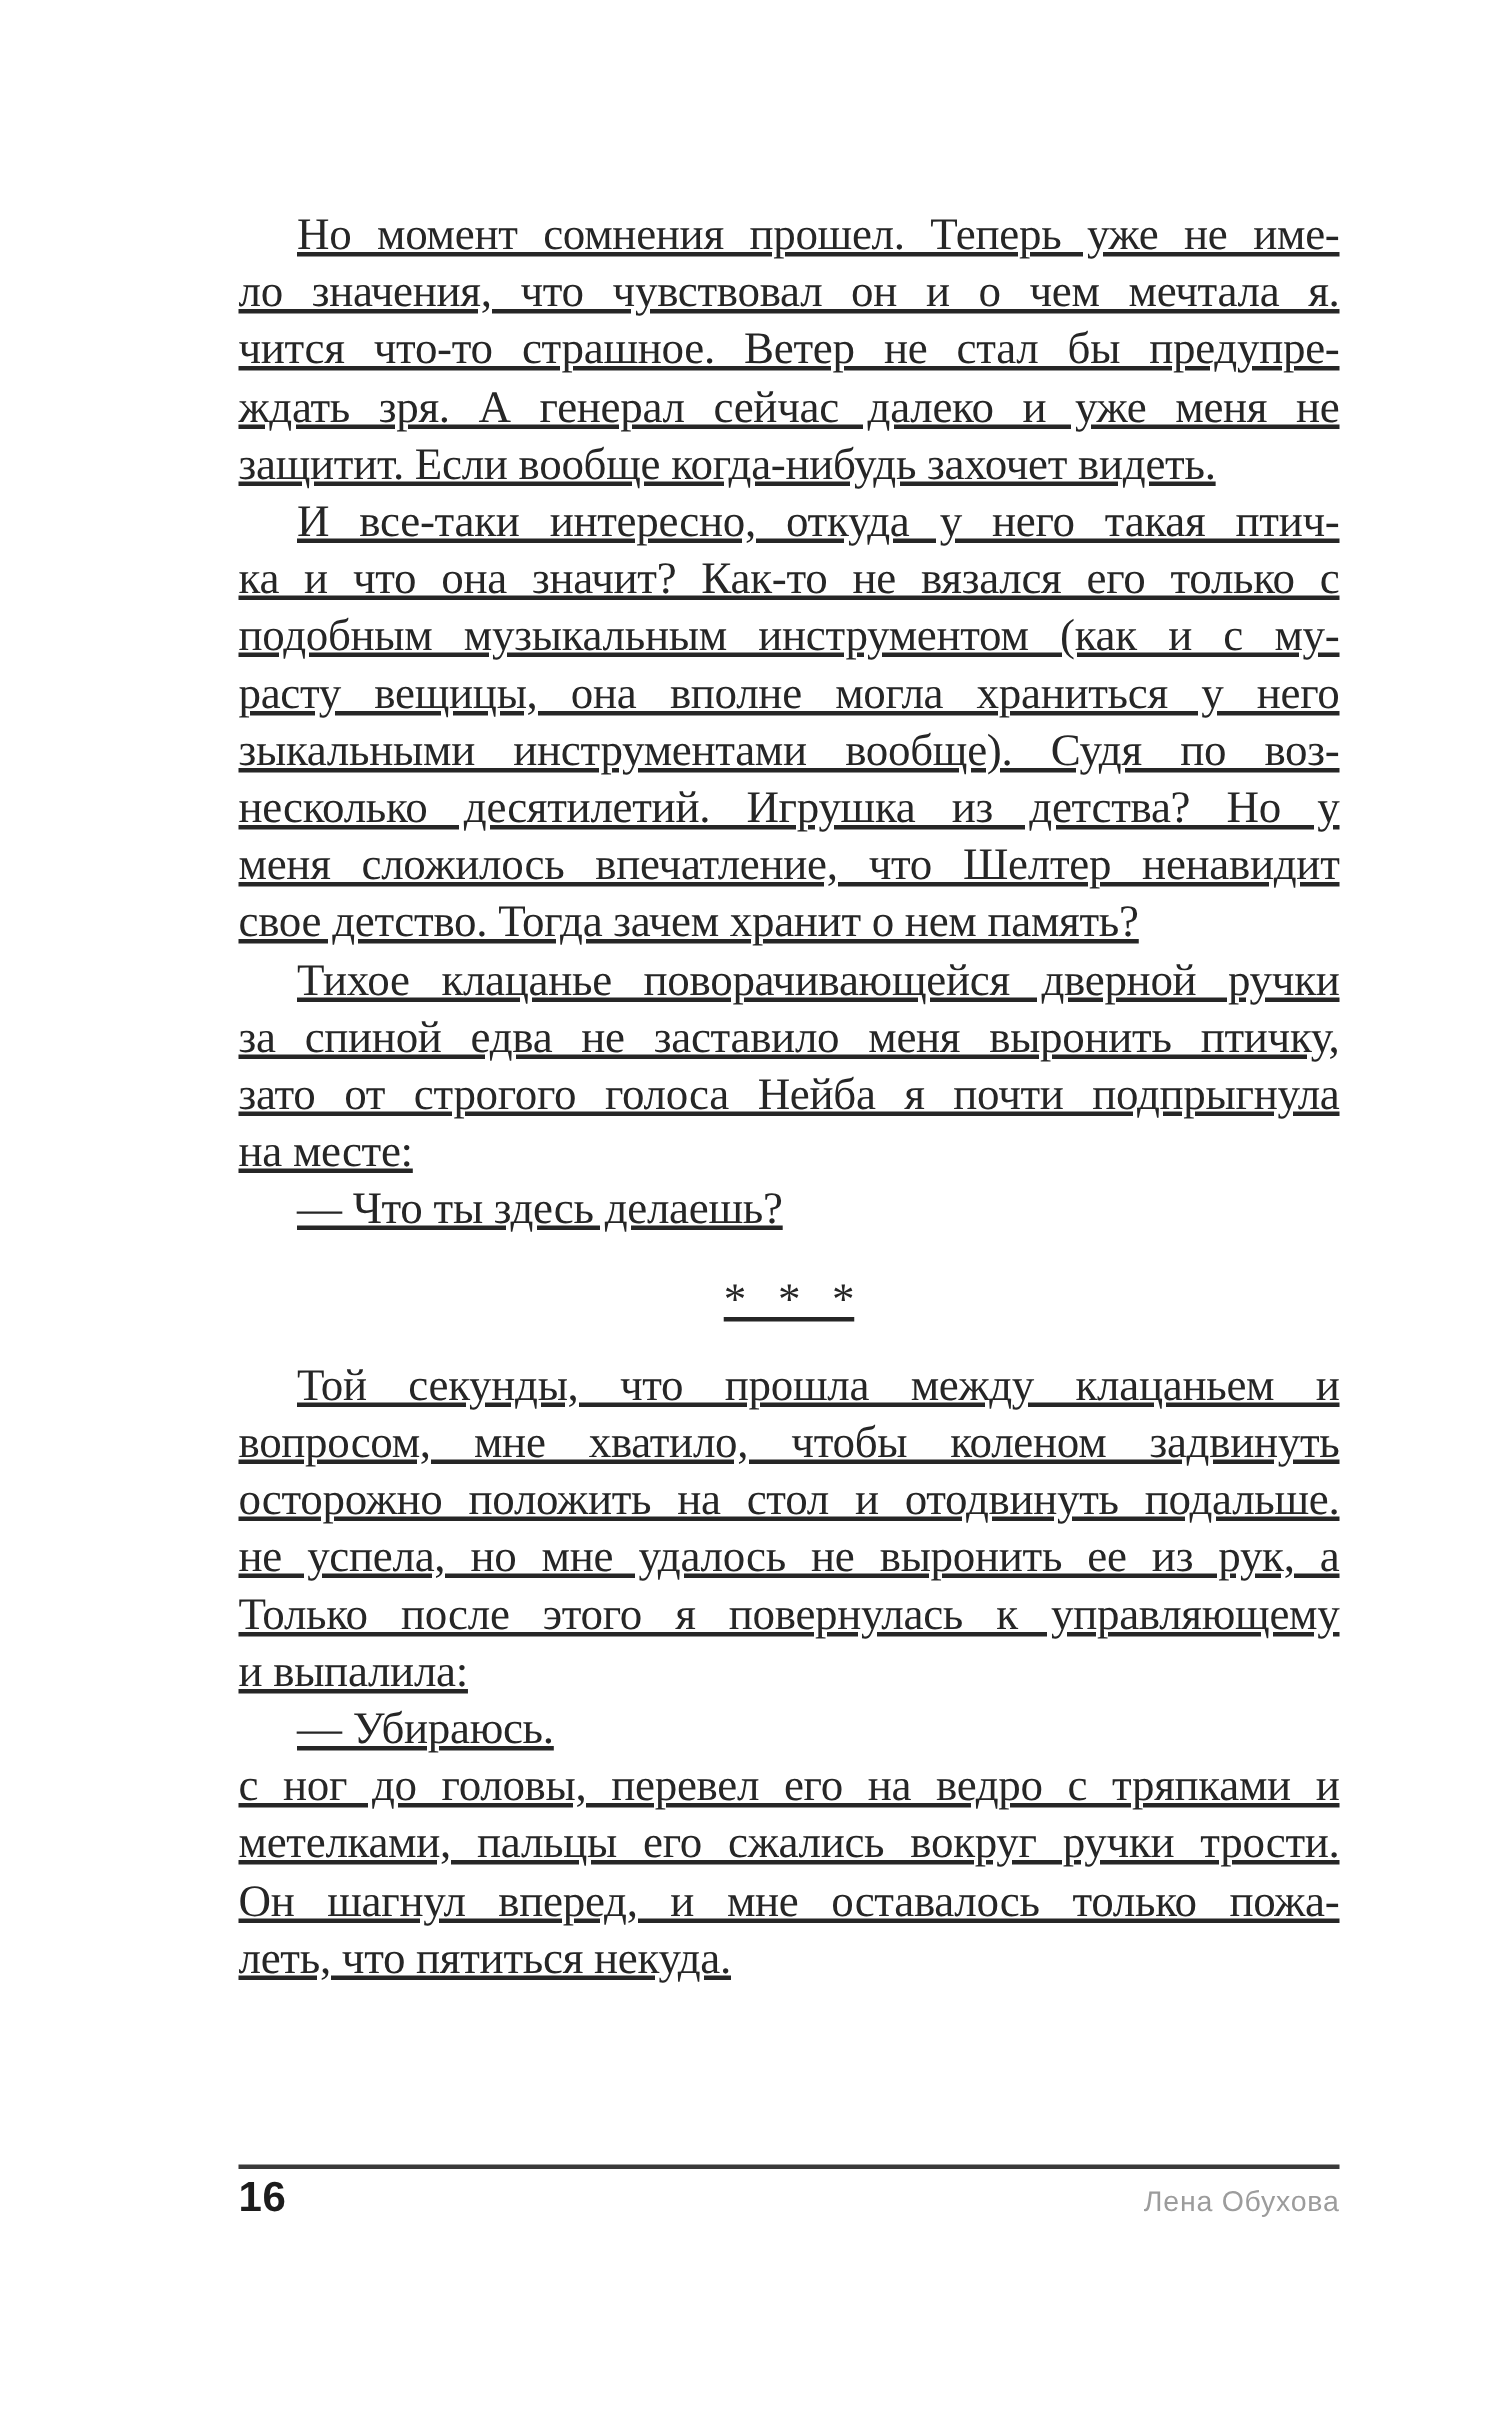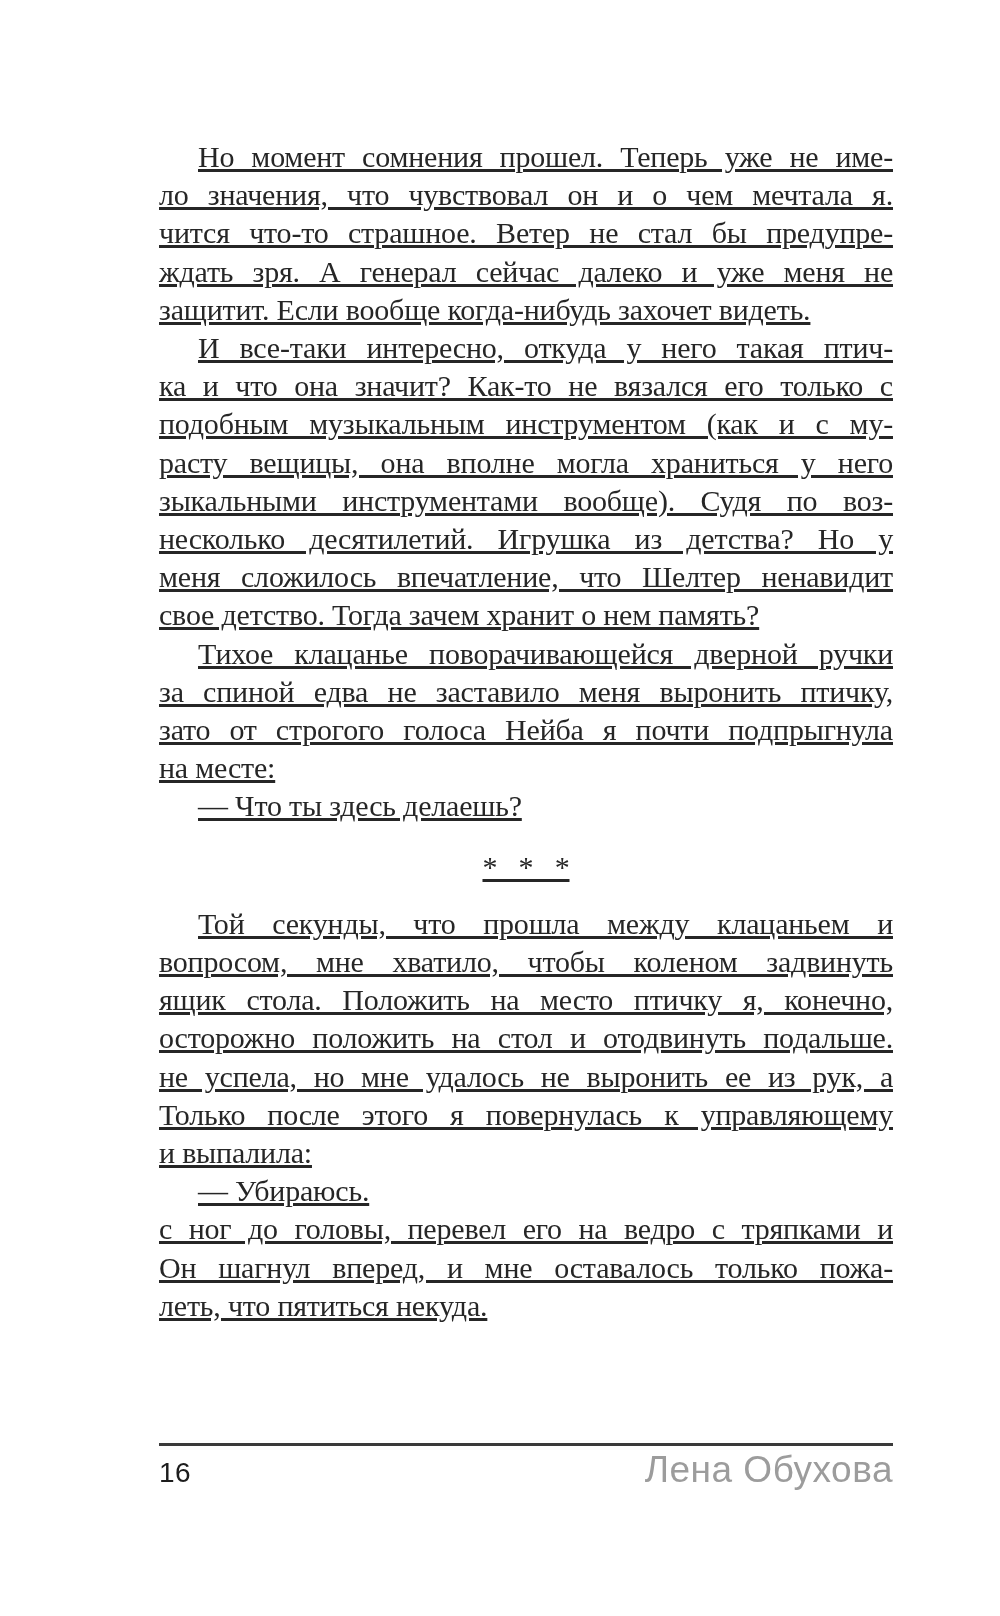--- a/index.html
+++ b/index.html
@@ -63,26 +63,26 @@
     left: 159px;
     top: 1449px;
     width: 734px;
     display: flex;
     justify-content: space-between;
     align-items: baseline;
     font-family: "Liberation Sans", sans-serif;
   }
   .page-num {
     font-size: 28px;
-    font-weight: 400;
+    font-weight: 700;
     color: #1c1c1c;
     letter-spacing: 0.5px;
   }
   .author {
-    font-size: 37px;
+    font-size: 19px;
     font-weight: 400;
     color: #9c9c9c;
     letter-spacing: 0.5px;
   }
 </style>
 </head>
 <body>
 
 <div class="page">
 
@@ -101,27 +101,27 @@
       <div class="line">меня сложилось впечатление, что Шелтер ненавидит</div>
       <div class="line last">свое детство. Тогда зачем хранит о нем память?</div>
       <div class="line first">Тихое клацанье поворачивающейся дверной ручки</div>
       <div class="line">за спиной едва не заставило меня выронить птичку,</div>
       <div class="line">зато от строгого голоса Нейба я почти подпрыгнула</div>
       <div class="line last">на месте:</div>
       <div class="line first last">— Что ты здесь делаешь?</div>
       <div class="separator">* * *</div>
       <div class="line first">Той секунды, что прошла между клацаньем и</div>
       <div class="line">вопросом, мне хватило, чтобы коленом задвинуть</div>
-      <div class="line">ящик стола. Положить на место птичку я, конечно,</div>
       <div class="line">осторожно положить на стол и отодвинуть подальше.</div>
       <div class="line">не успела, но мне удалось не выронить ее из рук, а</div>
       <div class="line">Только после этого я повернулась к управляющему</div>
       <div class="line last">и выпалила:</div>
       <div class="line first last">— Убираюсь.</div>
       <div class="line">с ног до головы, перевел его на ведро с тряпками и</div>
+      <div class="line">метелками, пальцы его сжались вокруг ручки трости.</div>
       <div class="line">Он шагнул вперед, и мне оставалось только пожа-</div>
       <div class="line last">леть, что пятиться некуда.</div>
     </div>
 
   <div class="footer-rule"></div>
 
   <div class="footer">
     <span class="page-num">16</span>
     <span class="author">Лена Обухова</span>
   </div>

